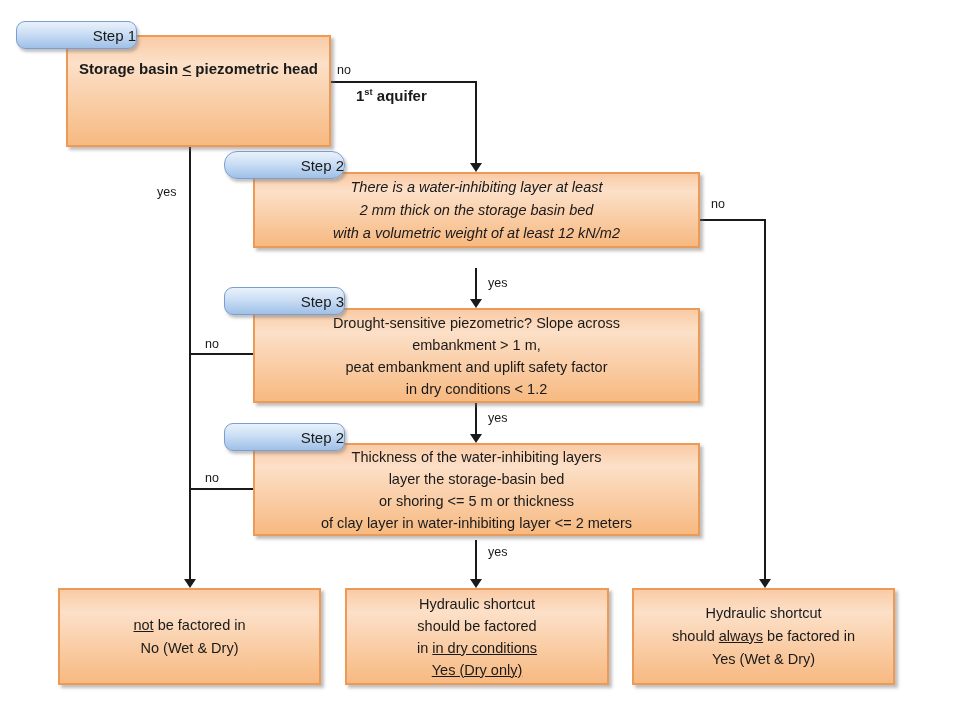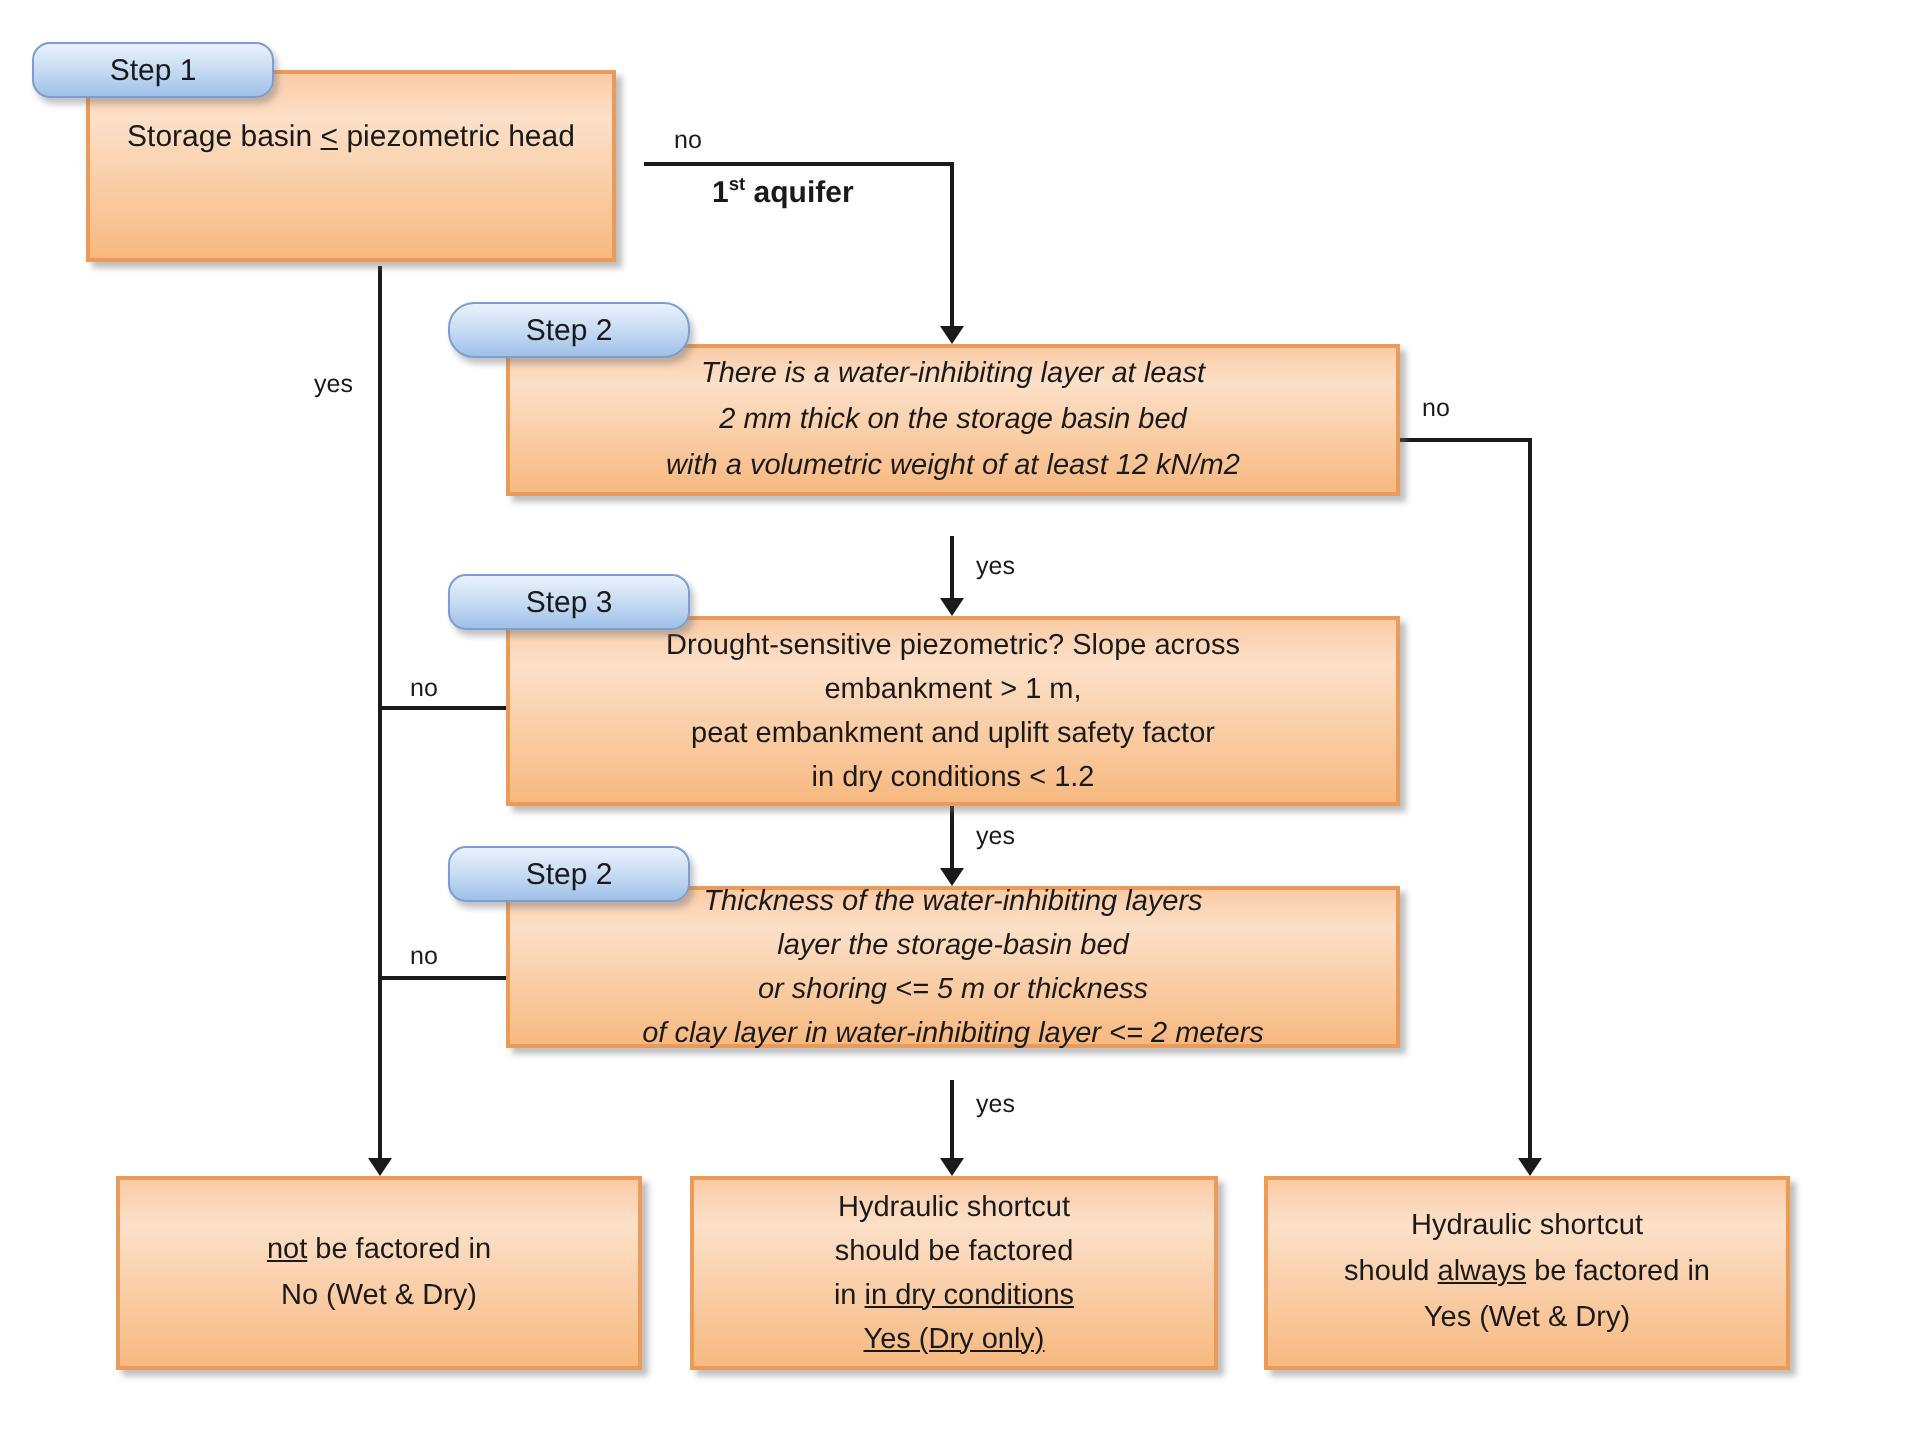--- a/index.html
+++ b/index.html
@@ -17,21 +17,21 @@
     text-align:center;font-size:14.5px;line-height:23px;
   }
   .obox.top-anchored{justify-content:flex-start;padding-top:20px;font-size:15px;}
   .obox .bline{white-space:nowrap;}
   
   .badge{
     position:absolute;box-sizing:border-box;width:121px;height:28px;
     border:1.5px solid #7B9DD0;border-radius:9px;
     background:linear-gradient(180deg,#E9F2FB 0%,#CBDEF4 45%,#9FC0E8 100%);
     box-shadow:2px 3px 3px rgba(120,120,120,0.45);
-    display:flex;justify-content:center;align-items:center;
+    display:flex;justify-content:flex-end;align-items:center;
     font-size:15px;z-index:5;
   }
   
   .hline{position:absolute;height:2px;background:#1a1a1a;}
   .vline{position:absolute;width:2px;background:#1a1a1a;}
   .arrowhead{
     position:absolute;width:0;height:0;
     border-left:6px solid transparent;border-right:6px solid transparent;
     border-top:9px solid #1a1a1a;
   }
@@ -85,38 +85,38 @@
   <div class="badge" style="left:224px;top:151px;border-radius:13px;">
       <span>Step 2</span>
     </div>
   <div class="badge" style="left:224px;top:287px;">
       <span>Step 3</span>
     </div>
   <div class="badge" style="left:224px;top:423px;">
       <span>Step 2</span>
     </div>
 
-  <div class="obox top-anchored" style="left:43px;top:35px;width:265px;height:96px;">
+  <div class="obox top-anchored" style="left:66px;top:35px;width:265px;height:112px;font-weight:bold;">
     <div class="bline"><span>Storage basin </span><span class="u">&lt;</span><span> piezometric head</span></div>
   </div>
 
   <div class="obox" style="left:253px;top:172px;width:447px;height:76px;font-style:italic;">
     <div class="bline">There is a water-inhibiting layer at least</div>
     <div class="bline">2 mm thick on the storage basin bed</div>
     <div class="bline">with a volumetric weight of at least 12 kN/m2</div>
   </div>
 
   <div class="obox" style="left:253px;top:308px;width:447px;height:95px;">
     <div class="bline lh22">Drought-sensitive piezometric? Slope across</div>
     <div class="bline lh22">embankment &gt; 1 m,</div>
     <div class="bline lh22">peat embankment and uplift safety factor</div>
     <div class="bline lh22">in dry conditions &lt; 1.2</div>
   </div>
 
-  <div class="obox" style="left:253px;top:443px;width:447px;height:81px;font-style:italic;">
+  <div class="obox" style="left:253px;top:443px;width:447px;height:93px;">
     <div class="bline lh22">Thickness of the water-inhibiting layers</div>
     <div class="bline lh22">layer the storage-basin bed</div>
     <div class="bline lh22">or shoring &lt;= 5 m or thickness</div>
     <div class="bline lh22">of clay layer in water-inhibiting layer &lt;= 2 meters</div>
   </div>
 
   <div class="obox" style="left:58px;top:588px;width:263px;height:97px;">
     <div class="bline"><span class="u">not</span><span> be factored in</span></div>
     <div class="bline">No (Wet &amp; Dry)</div>
   </div>

